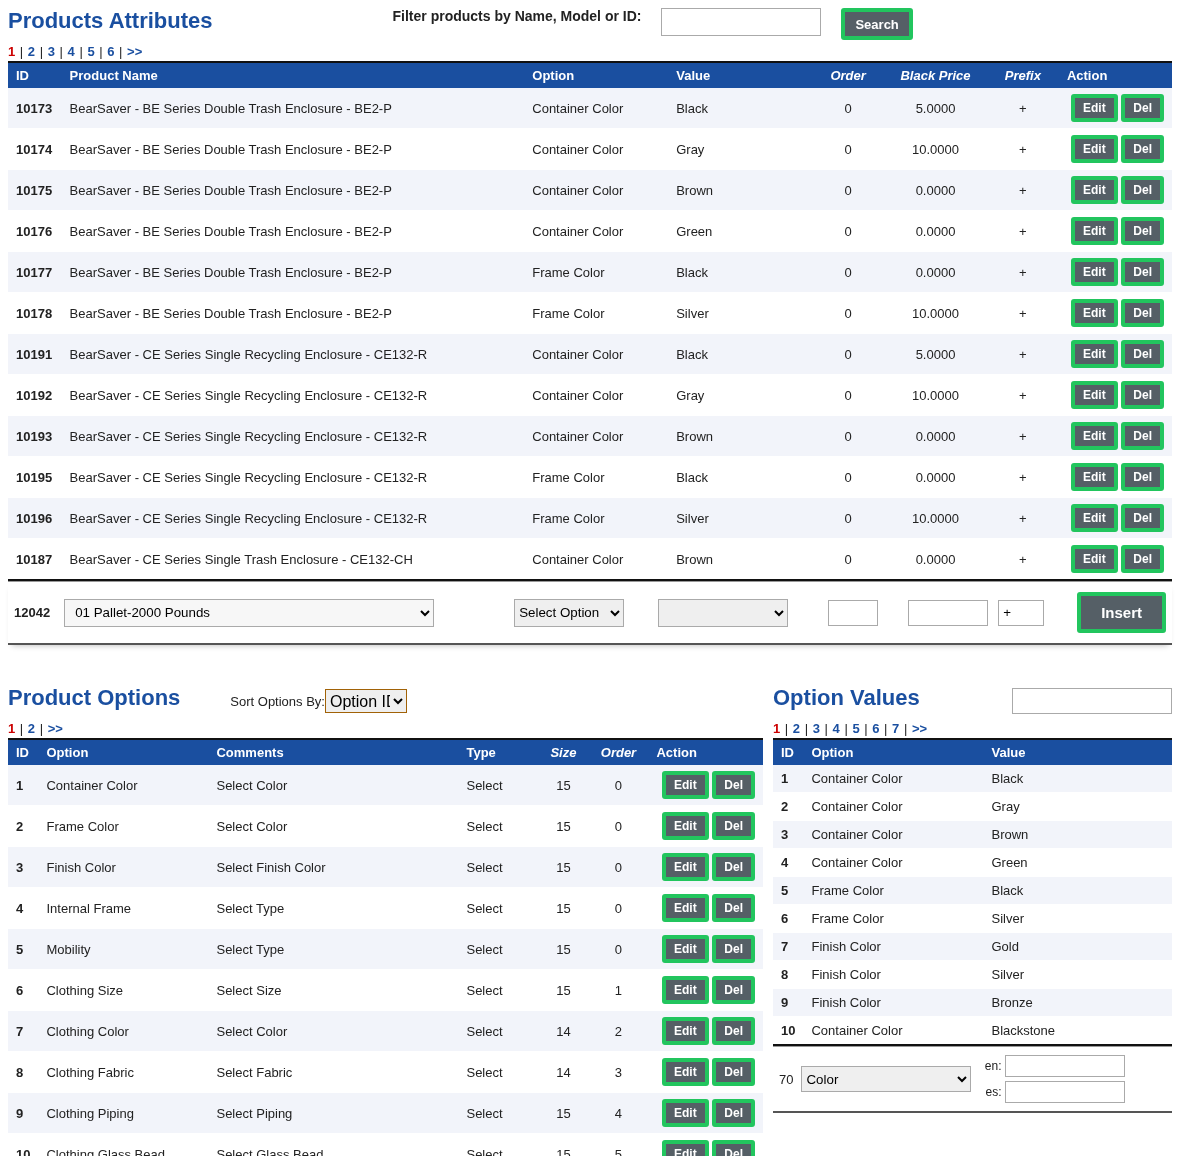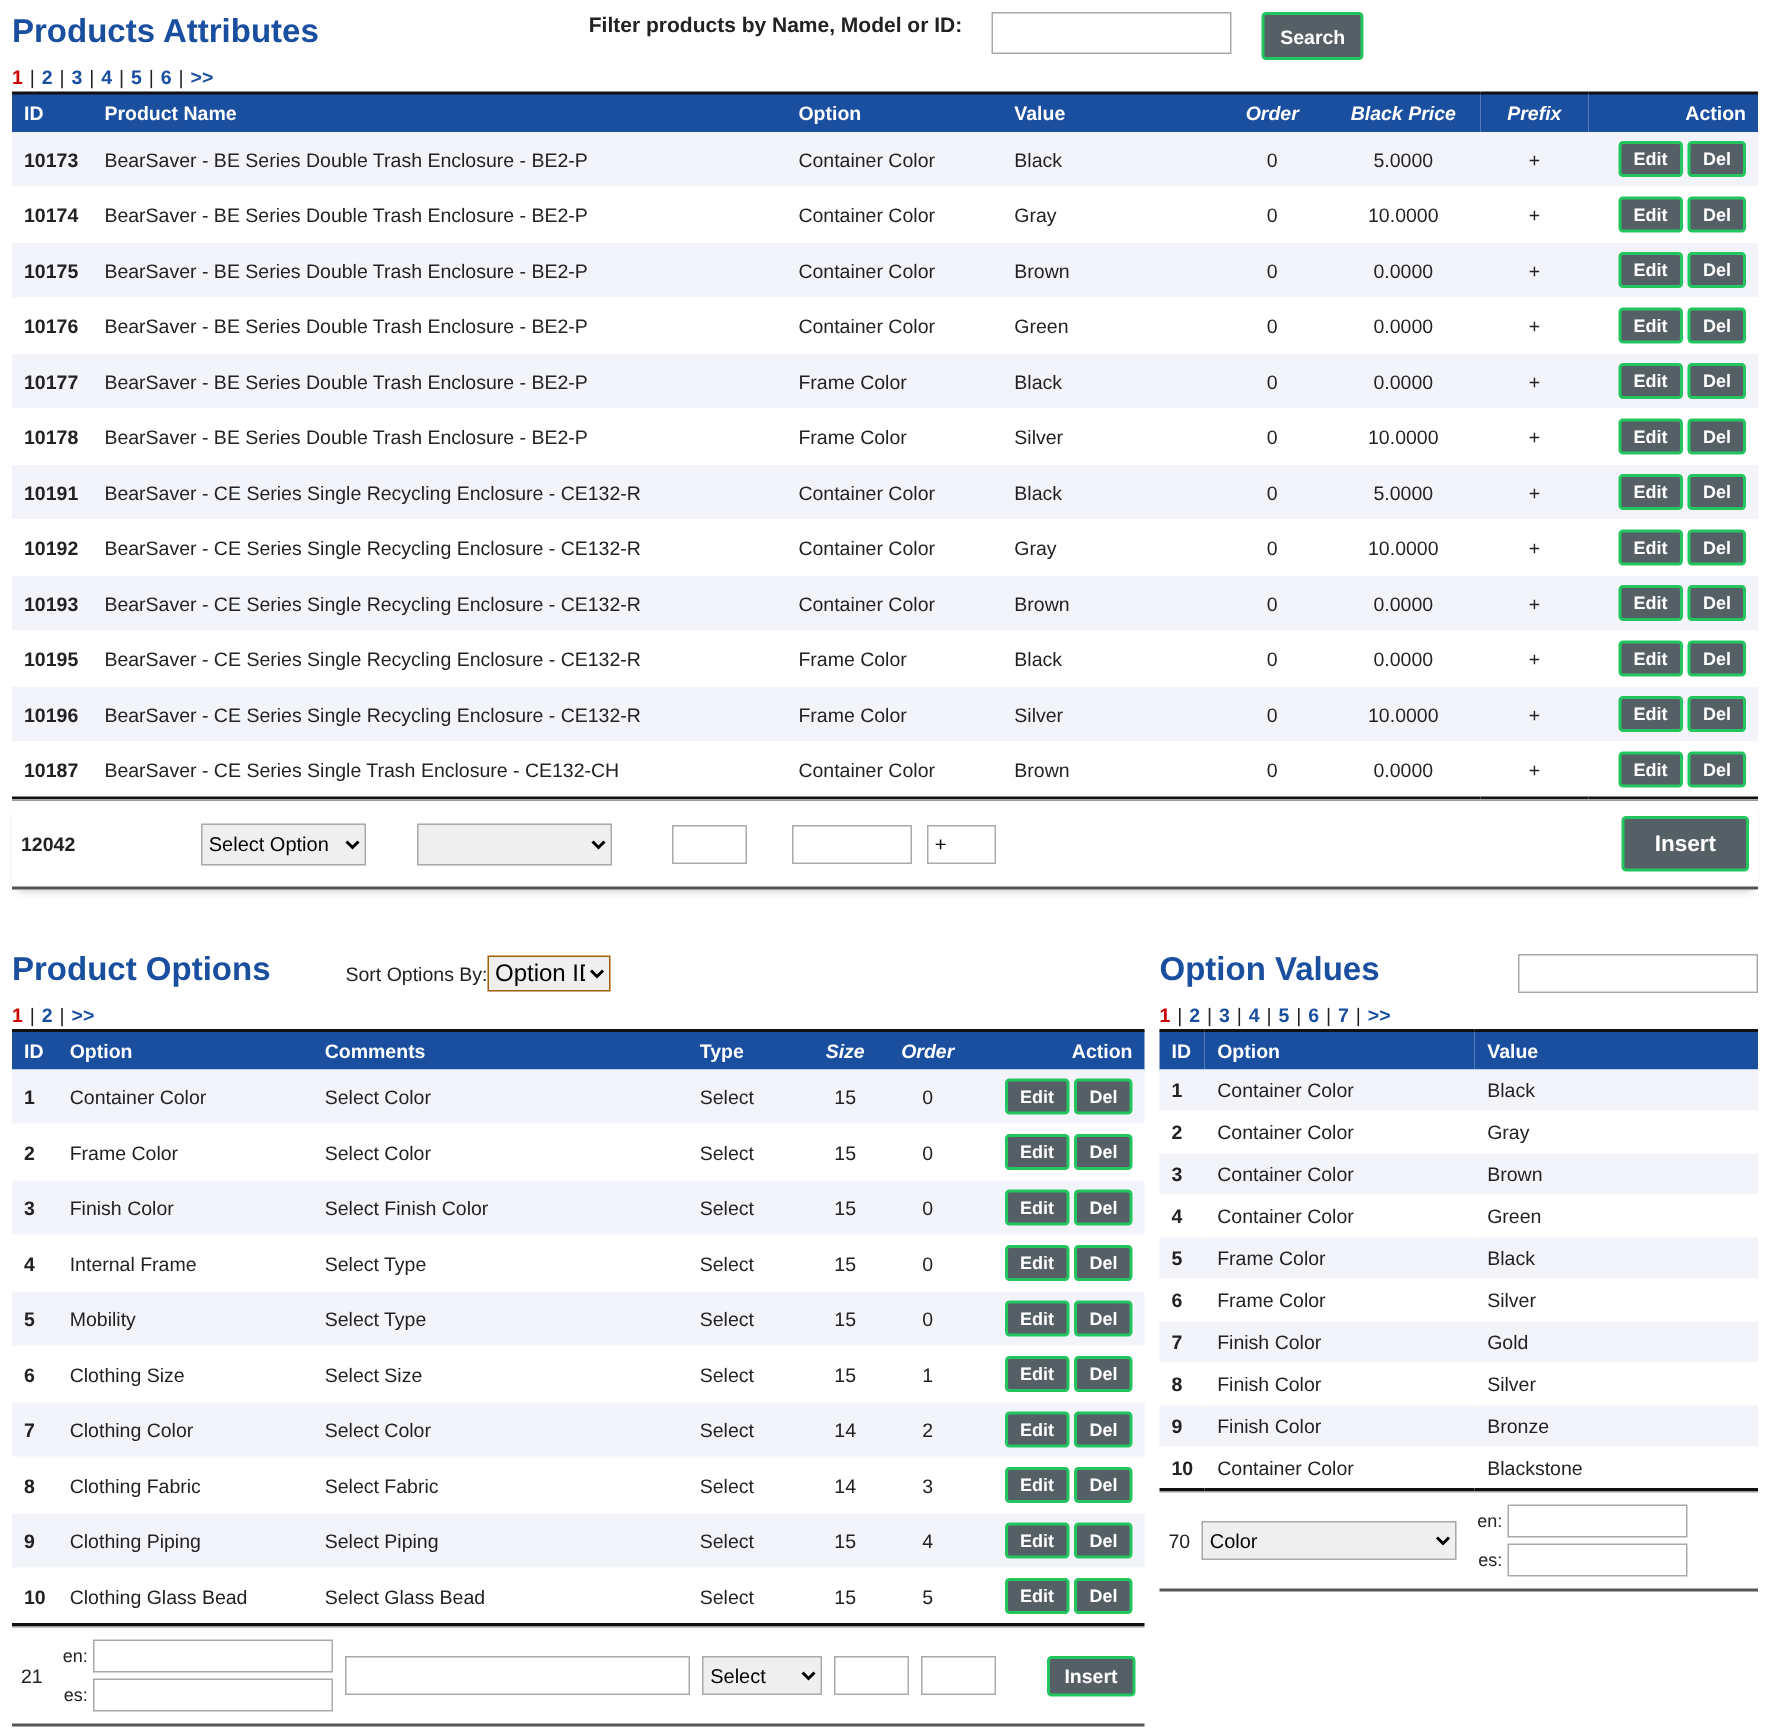--- a/index.html
+++ b/index.html
@@ -1,31 +1,31 @@
 <!DOCTYPE html>
 <html><head>
 <meta charset="utf-8">
 <style>
 * { box-sizing: border-box; margin: 0; padding: 0; }
 body { font-family: "Segoe UI", Arial, sans-serif; font-size: 13px; color: #222; background: #fff; padding: 8px; width: 1180px; }
 h2.page-title { color: #1a4fa0; font-weight: 700; font-size: 22px; margin-bottom: 6px; }
 .header-row { display: flex; gap: 20px; margin-bottom: 4px; }
 .header-row .filter-label { font-weight: 700; font-size: 14px; margin-left: 160px; }
 input[type=text].filter-input { width: 160px; height: 28px; border: 1px solid #aaa; padding: 2px 6px; font-size: 13px; }
-.btn { background: #555f66; color: #fff; border: 2px solid #22c55e; border-radius: 3px; padding: 4px 10px; font-weight: 700; font-size: 13px; cursor: pointer; }
+.btn { background: #555f66; color: #fff; border: 4px solid #22c55e; border-radius: 3px; padding: 4px 10px; font-weight: 700; font-size: 13px; cursor: pointer; }
 .btn.big { padding: 8px 20px; font-size: 15px; }
 .btn.small { padding: 3px 8px; font-size: 12px; }
 .pager { font-size: 13px; margin-bottom: 2px; }
 .pager a { color: #1a4fa0; text-decoration: none; font-weight: 700; }
 .pager .active { color: #c00; font-weight: 700; }
 .pager .sep { color: #222; margin: 0 1px; }
 table.data { width: 100%; border-collapse: collapse; border-top: 2px solid #111; border-bottom: 2px solid #111; }
 table.data thead th { background: #1a4fa0; color: #fff; font-weight: 700; text-align: left; padding: 5px 8px; font-size: 13px; }
 table.data thead th.center { text-align: center; font-style: italic; }
-table.data thead th.right { text-align: right; }
+table.data thead th.right { }
 table.data tbody td { padding: 6px 8px; font-size: 13px; border-bottom: 1px solid #fff; }
 table.data tbody tr:nth-child(odd) td { background: #f2f4fa; }
 table.data tbody tr:nth-child(even) td { background: #fff; }
 table.data tbody td.idcol { font-weight: 700; }
 table.data tbody td.center { text-align: center; }
 .action-cell { white-space: nowrap; text-align: right; }
 .insert-row { display: flex; align-items: center; gap: 10px; padding: 10px 6px; border-top: 1px solid #999; border-bottom: 2px solid #555; background: #fff; box-shadow: 0 4px 6px -4px rgba(0,0,0,0.3); margin-bottom: 40px;}
 .insert-row .idval { font-weight: 700; margin-right: 4px; }
 select.wide { width: 370px; height: 28px; border: 1px solid #aaa; background: #f7f7f7; padding: 2px 6px; }
 select.med { width: 110px; height: 28px; border: 1px solid #aaa; }
@@ -192,20 +192,21 @@
   <td class="center">0</td>
   <td class="center">0.0000</td>
   <td class="center">+</td>
   <td class="action-cell"><button class="btn small">Edit</button> <button class="btn small">Del</button></td>
       </tr>
     </tbody>
 </table>
 
 <div class="insert-row">
   <span class="idval">12042</span>
+  <select class="wide"><option>01 Pallet-2000 Pounds</option></select>
   <div style="flex:0 0 60px"></div>
   <select class="med"><option>Select Option</option></select>
   <div style="flex:0 0 14px"></div>
   <select class="sm"><option></option></select>
   <div style="flex:0 0 20px"></div>
   <input class="sm" style="">
   <div style="flex:0 0 10px"></div>
   <input class="med" style="">
   <input class="prefix" value="+" style="">
   <div style="flex:1"></div>

